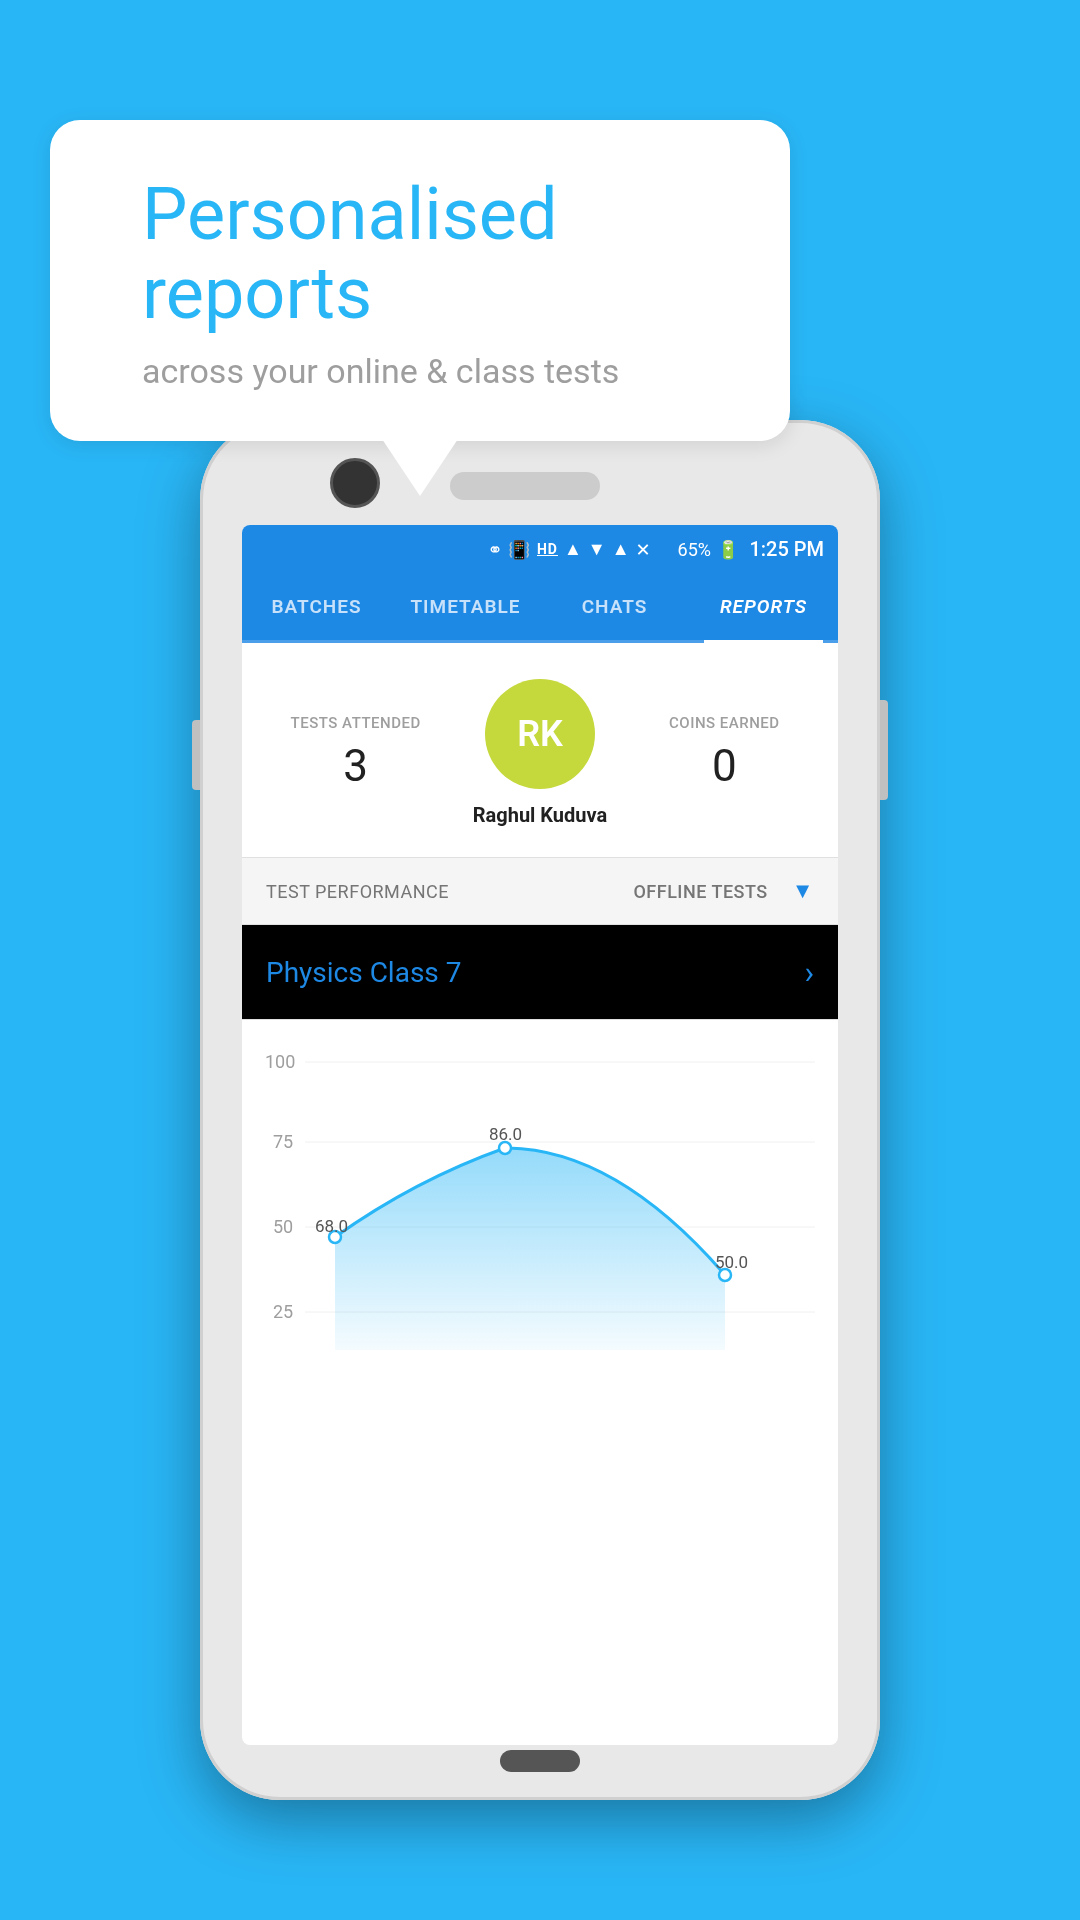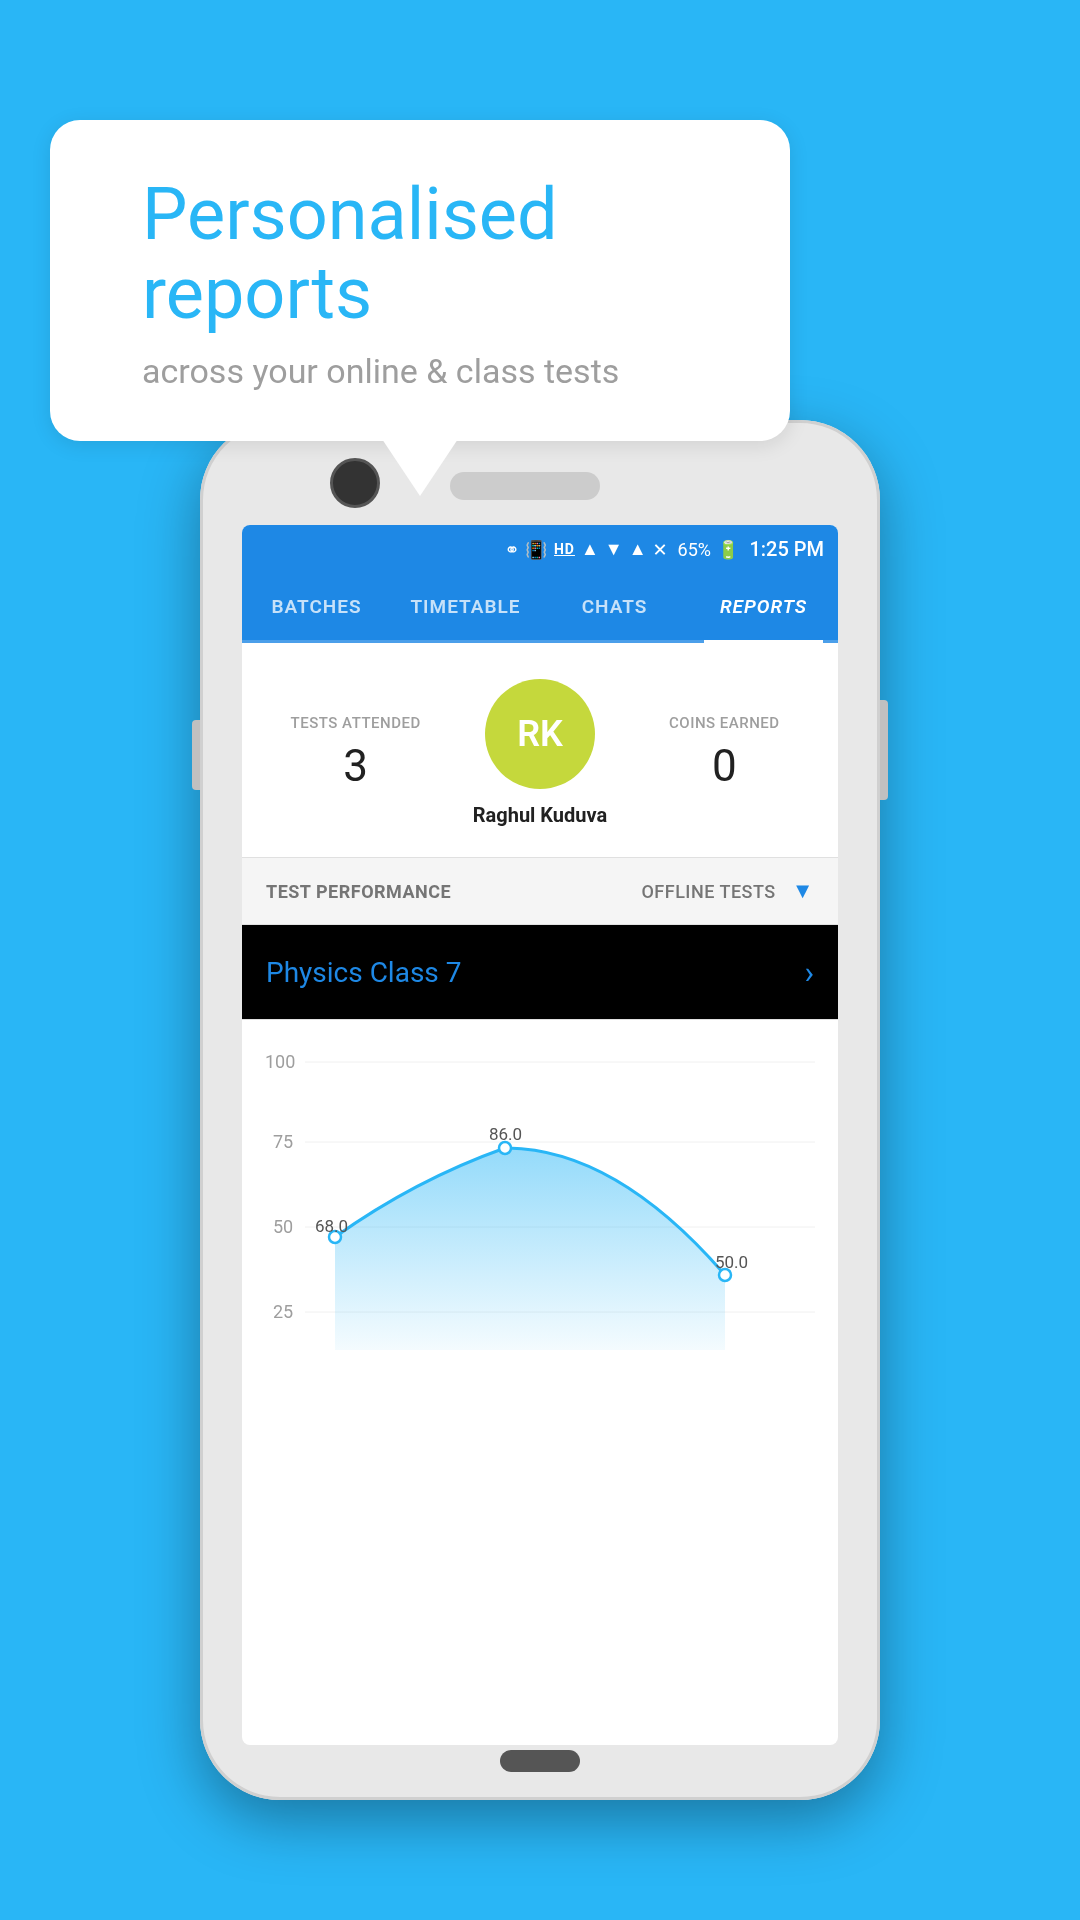--- a/index.html
+++ b/index.html
@@ -264,28 +264,28 @@
       padding: 20px 24px;
       display: flex;
       align-items: center;
       justify-content: space-between;
       border-bottom: 1px solid #e0e0e0;
     }
 
     .section-bar-label {
       font-size: 18px;
       color: #757575;
-      font-weight: 700;
+      font-weight: 400;
       letter-spacing: 0.5px;
     }
 
     .section-bar-right {
       display: flex;
       align-items: center;
-      gap: 16px;
+      gap: 24px;
       color: #757575;
       font-size: 18px;
       font-weight: 500;
       letter-spacing: 0.5px;
     }
 
     .chevron-down {
       color: #1e88e5;
       font-size: 22px;
     }
@@ -350,21 +350,21 @@
 
       <div class="status-bar">
         <div class="status-icons">
           <span>⚭</span>
           <span>📳</span>
           <span style="font-size:14px;font-weight:700;letter-spacing:1px;text-decoration:underline;">HD</span>
           <span>▲</span>
           <span>▼</span>
           <span>▲</span>
           <span>✕</span>
-          <span style="font-size:18px;margin-left:4px;">65%</span>
+          <span style="font-size:18px;margin-left:21px;">65%</span>
           <span>🔋</span>
         </div>
         <span class="status-time">1:25 PM</span>
       </div>
 
       <div class="nav-tabs">
         <div class="nav-tab">
           <span>BATCHES</span>
         </div>
         <div class="nav-tab">

